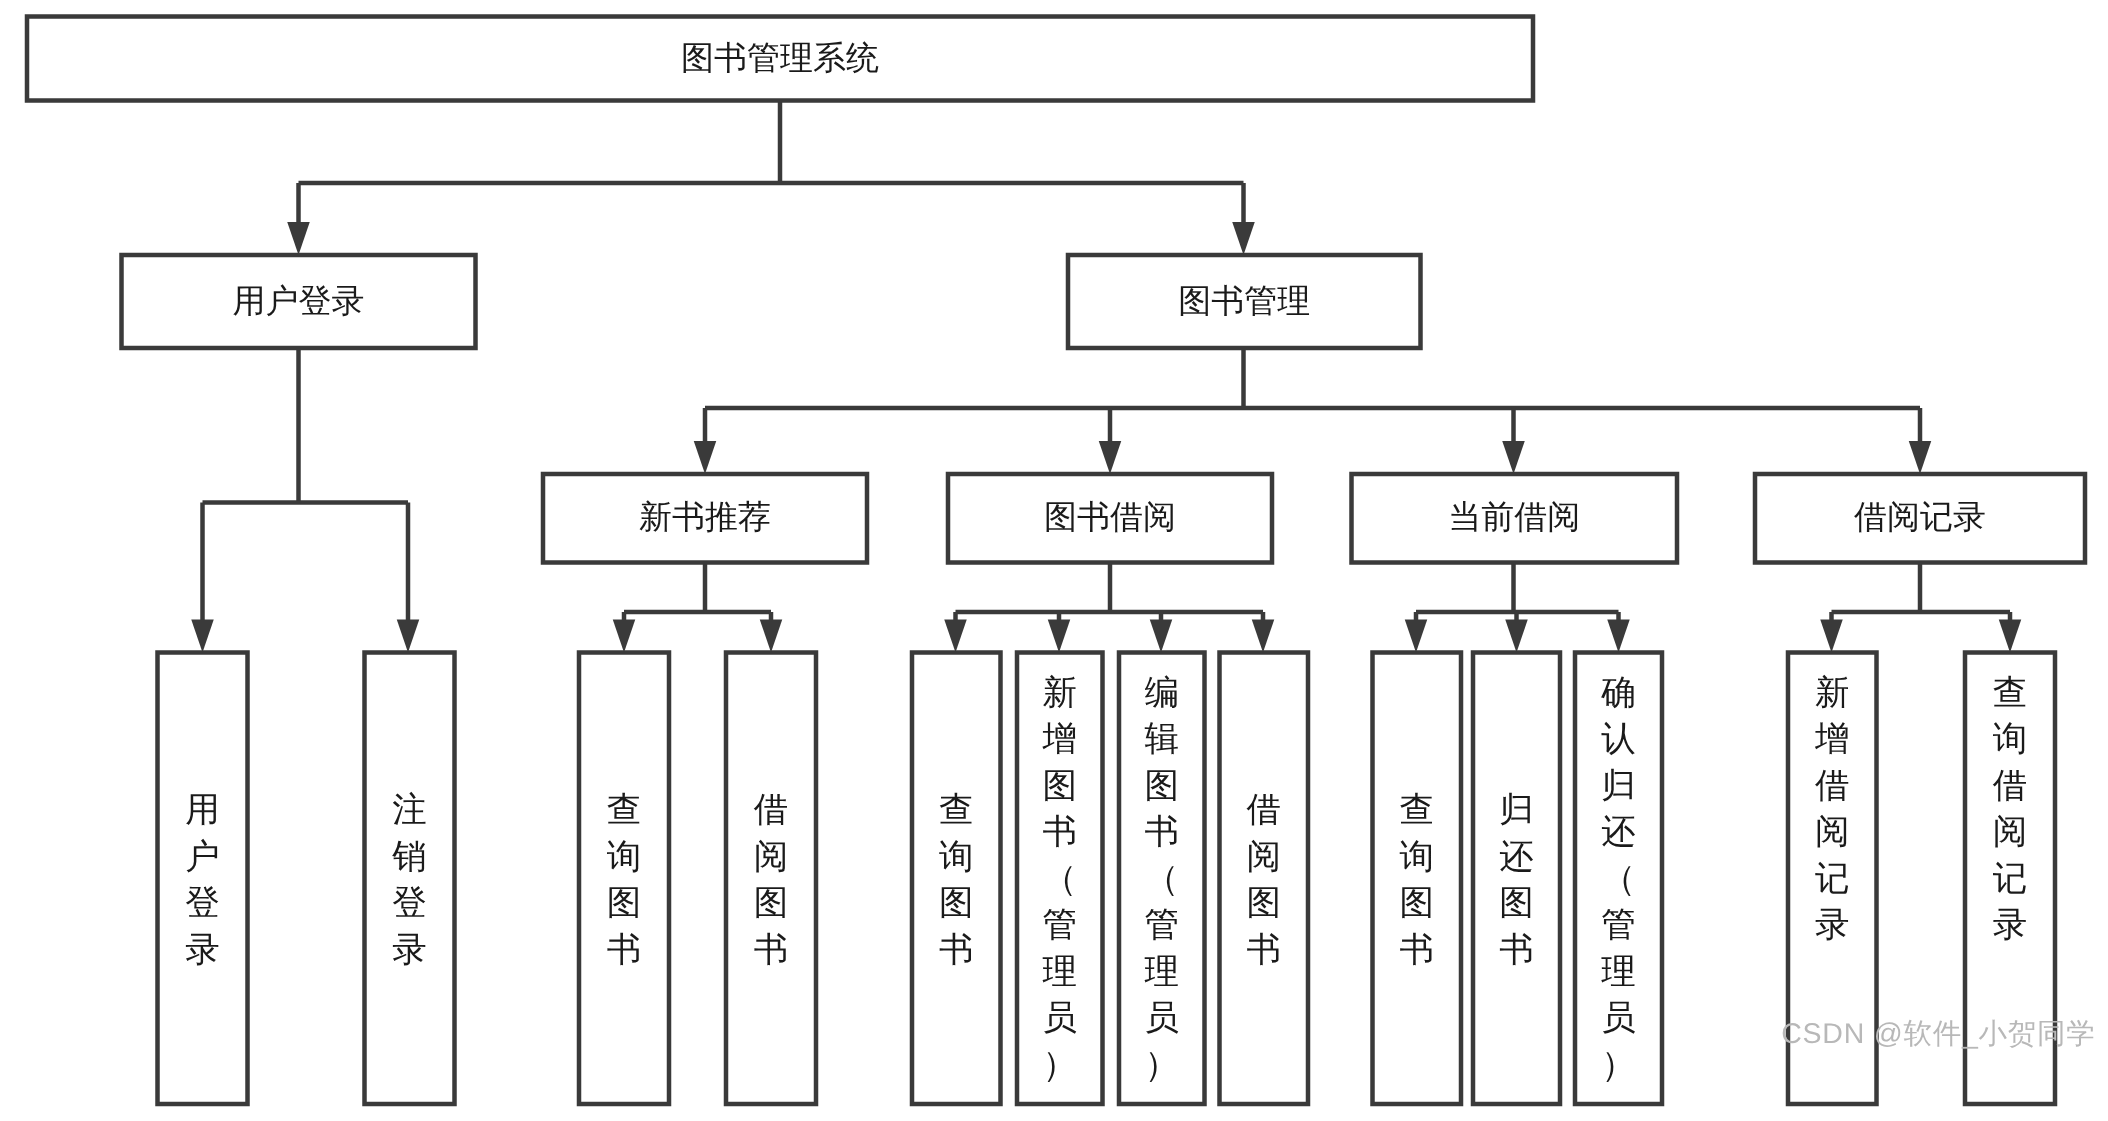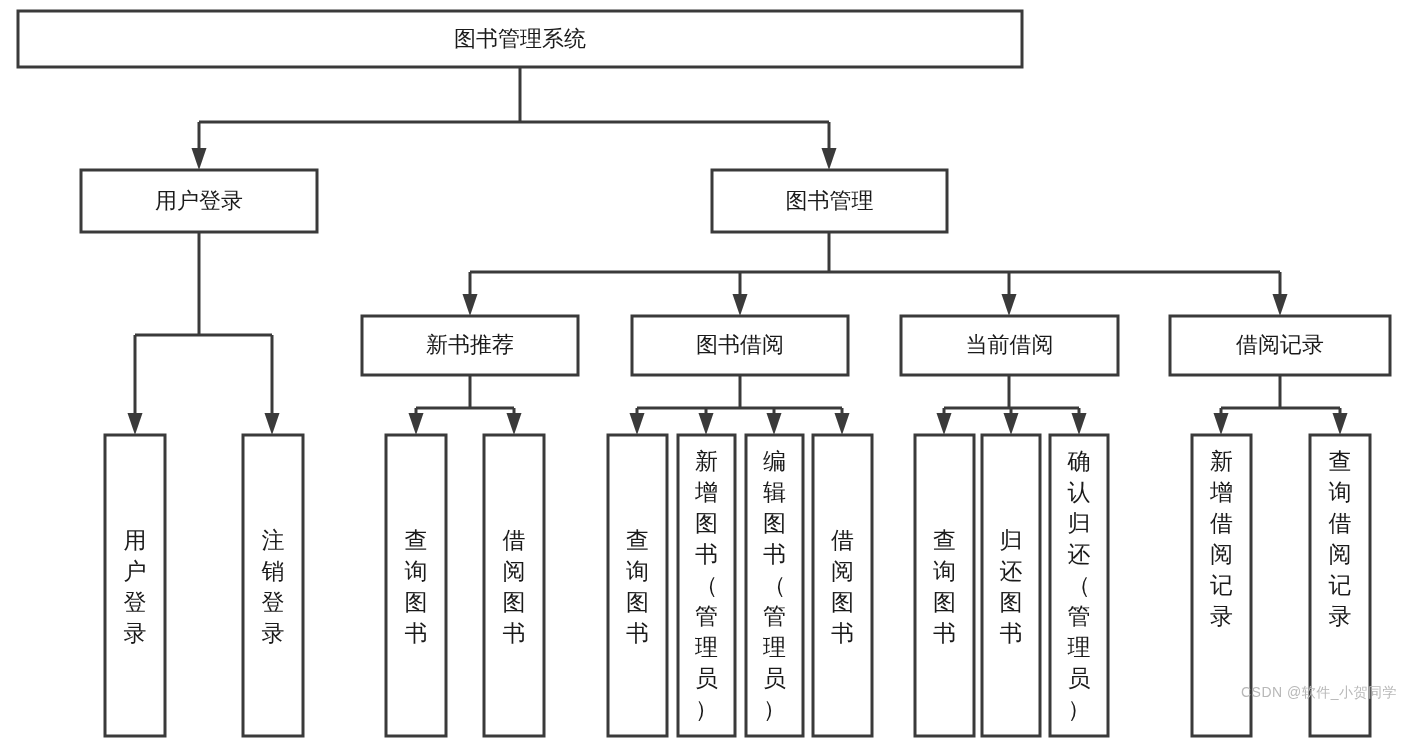--- a/index.html
+++ b/index.html
@@ -19,21 +19,21 @@
     text-anchor:middle;dominant-baseline:middle;
   }
   .leaf-label{
     font-family:"Liberation Sans","DejaVu Sans",sans-serif;
     fill:#1a1a1a;font-size:23px;
     text-anchor:middle;
   }
   .watermark{
     position:absolute;right:8px;bottom:4px;
     font-family:"Liberation Sans","DejaVu Sans",sans-serif;
-    font-size:14px;color:#b8b8b8;white-space:nowrap;
+    font-size:19px;color:#b8b8b8;white-space:nowrap;
     letter-spacing:0.5px;
   }
 </style>
 </head>
 <body>
 
 <div id="diagram-root">
   <svg id="chart-svg" width="1405" height="747" viewBox="0 0 1405 747" xmlns="http://www.w3.org/2000/svg">
     <g id="connector-layer">
         <line x1="520" y1="67" x2="520" y2="122" class="conn"></line>

